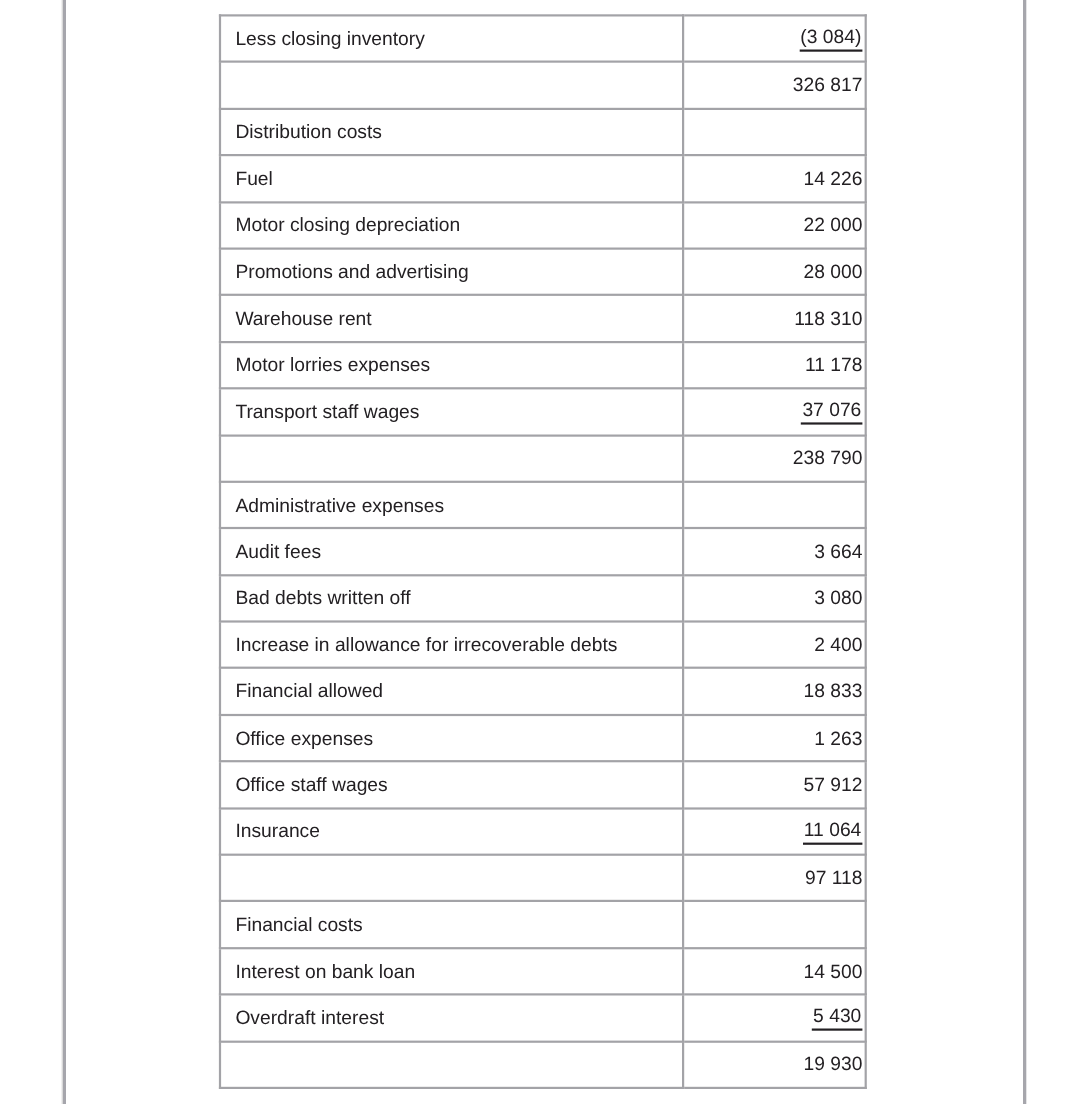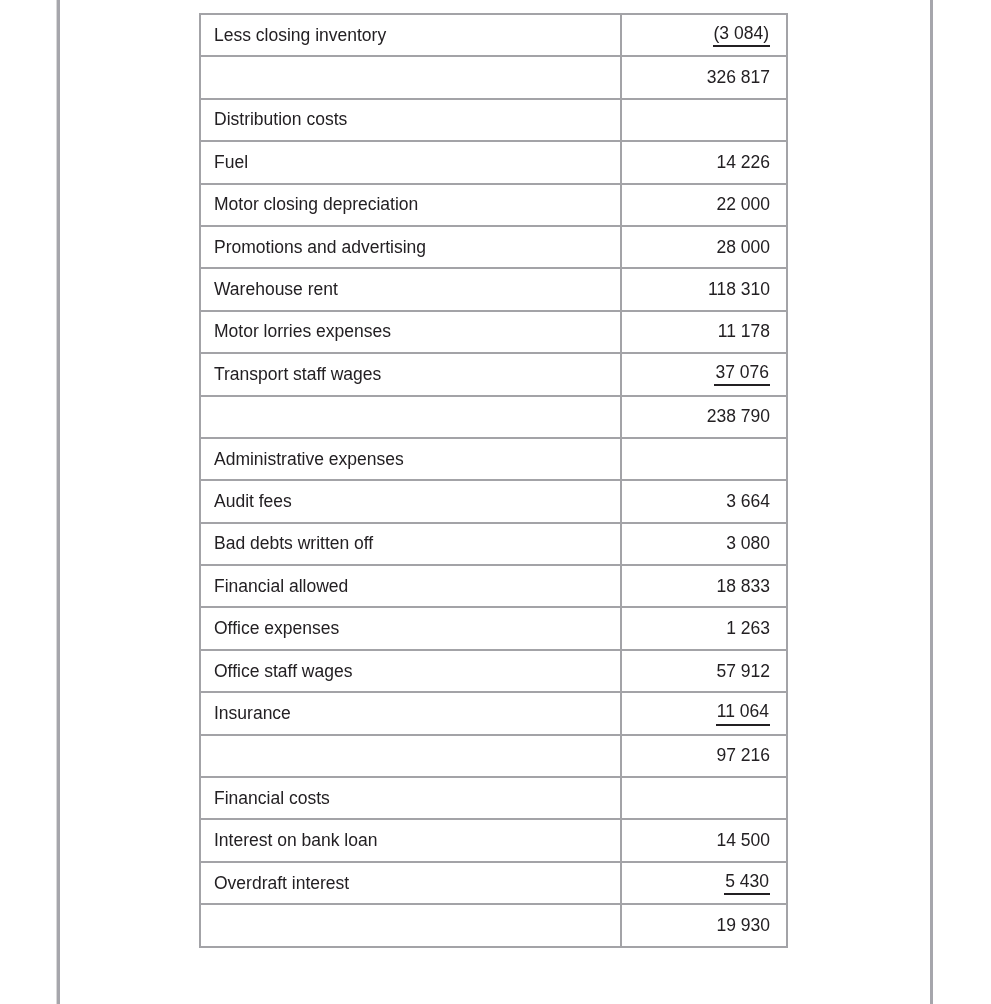--- a/index.html
+++ b/index.html
@@ -44,21 +44,21 @@
   .fin-table col.c-label  { width: 421px; }
   .fin-table col.c-amount { width: 166px; }
   .fin-table td {
     border: 2px solid var(--border-color);
     height: 42.4px;
     vertical-align: middle;
     white-space: nowrap;
     overflow: hidden;
   }
   .fin-table td.label-cell  { padding-left: 13px; text-align: left; }
-  .fin-table td.amount-cell { padding-right: 16px; text-align: right; }
+  .fin-table td.amount-cell { padding-right: 2px; text-align: right; }
   .amount { display: inline-block; line-height: 1.15; }
   .amount.underlined {
     border-bottom: 2px solid var(--text-color);
     padding: 0 1px 2px 1px;
   }
 </style>
 </head>
 <body>
 
 <div class="canvas">
@@ -117,38 +117,42 @@
         </tr>
         <tr>
           <td class="label-cell">Audit fees</td>
           <td class="amount-cell"><span class="amount">3 664</span></td>
         </tr>
         <tr>
           <td class="label-cell">Bad debts written off</td>
           <td class="amount-cell"><span class="amount">3 080</span></td>
         </tr>
         <tr>
+          <td class="label-cell">Increase in allowance for irrecoverable debts</td>
+          <td class="amount-cell"><span class="amount">2 400</span></td>
+        </tr>
+        <tr>
           <td class="label-cell">Financial allowed</td>
           <td class="amount-cell"><span class="amount">18 833</span></td>
         </tr>
         <tr>
           <td class="label-cell">Office expenses</td>
           <td class="amount-cell"><span class="amount">1 263</span></td>
         </tr>
         <tr>
           <td class="label-cell">Office staff wages</td>
           <td class="amount-cell"><span class="amount">57 912</span></td>
         </tr>
         <tr>
           <td class="label-cell">Insurance</td>
           <td class="amount-cell"><span class="amount underlined">11 064</span></td>
         </tr>
         <tr>
           <td class="label-cell"></td>
-          <td class="amount-cell"><span class="amount">97 216</span></td>
+          <td class="amount-cell"><span class="amount">97 118</span></td>
         </tr>
         <tr>
           <td class="label-cell">Financial costs</td>
           <td class="amount-cell"><span class="amount"></span></td>
         </tr>
         <tr>
           <td class="label-cell">Interest on bank loan</td>
           <td class="amount-cell"><span class="amount">14 500</span></td>
         </tr>
         <tr>

